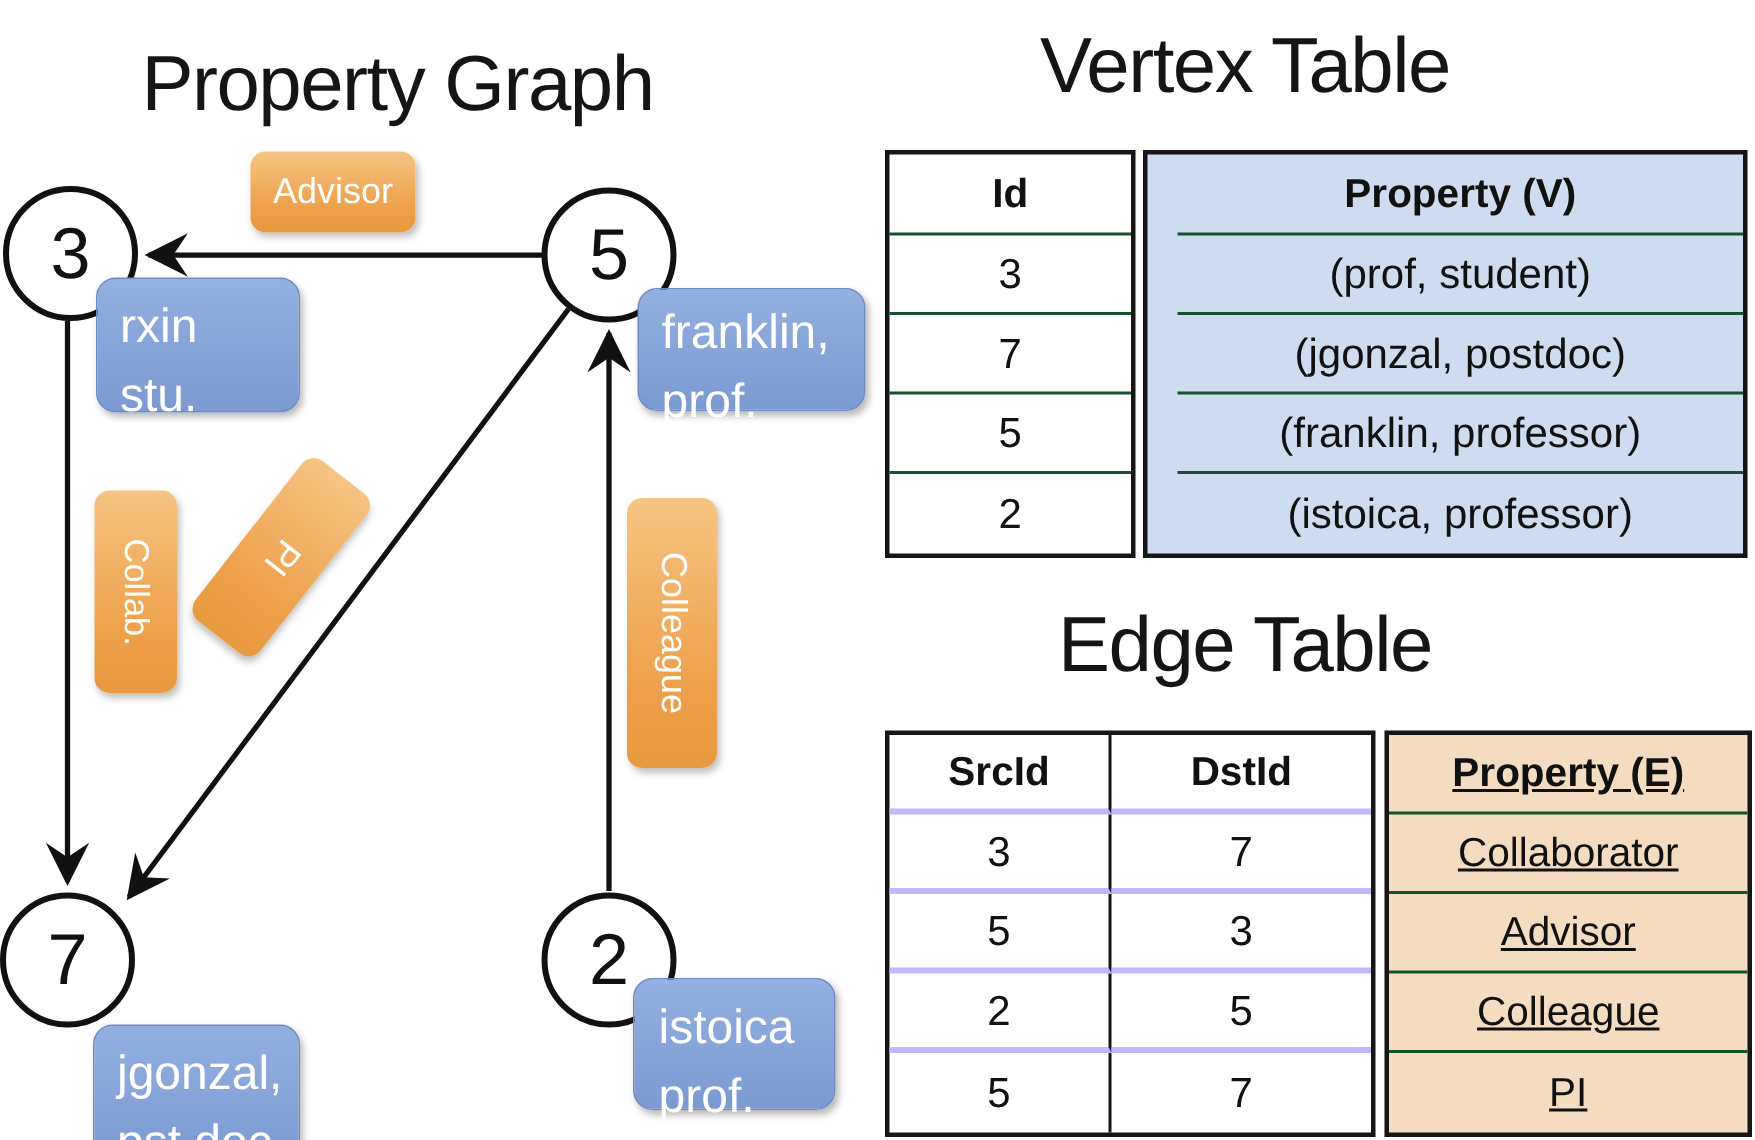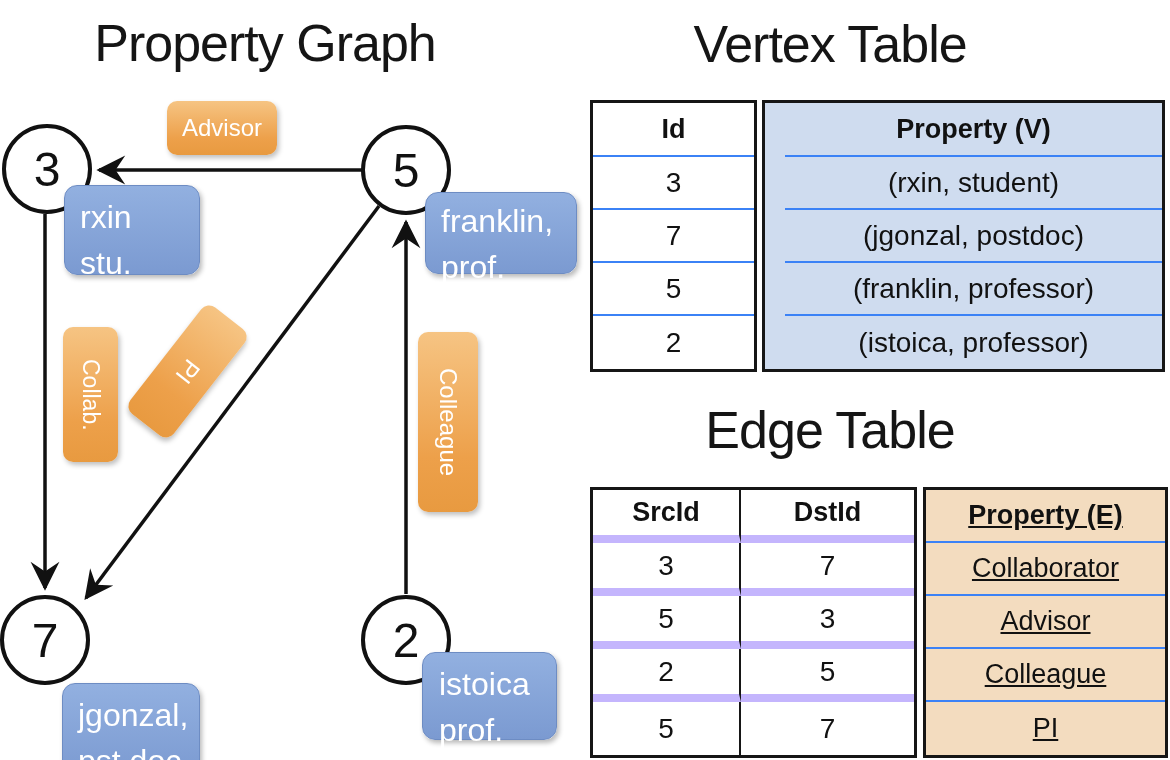--- a/index.html
+++ b/index.html
@@ -30,39 +30,39 @@
   .vlabel{
     position:absolute;z-index:4;border-radius:13px;box-sizing:border-box;
     background:linear-gradient(180deg,#92b0e0 0%,#7b9ad1 100%);
     border:1px solid #6d8cc3;
     box-shadow:2px 3px 5px rgba(0,0,0,0.28);
     color:#fff;font-size:32px;line-height:1.45;padding:8px 0 0 15px;
   }
   .vlabel span{display:block;}
   
   .tbox{position:absolute;box-sizing:border-box;border:3px solid #161616;background:#fff;}
-  .trow{box-sizing:border-box;border-bottom:2px solid #3b82f6;
+  .trow{box-sizing:border-box;border-bottom:2px solid #14532d;
     display:flex;align-items:center;justify-content:center;
     font-size:28px;white-space:nowrap;}
   .trow:last-child{border-bottom:none;}
   .trow.head{font-weight:700;font-size:27px;}
   .grid2{display:grid;grid-template-columns:148px 1fr;}
-  .gcell{box-sizing:border-box;border-bottom:8px solid #c4b5fd;
+  .gcell{box-sizing:border-box;border-bottom:4px solid #c4b5fd;
     display:flex;align-items:center;justify-content:center;
     font-size:28px;}
   .gcell.c1{border-right:2px solid #161616;}
   .gcell.head{font-weight:700;font-size:27px;}
   .gcell.r5{border-bottom:none;}
 </style>
 </head>
 <body>
 
 <div id="stage">
 
-  <div class="title" style="left:35px;top:13px;width:460px;">Property Graph</div>
+  <div class="title" style="left:35px;top:26px;width:460px;">Property Graph</div>
 
   <svg id="edges" width="560" height="760" viewBox="0 0 560 760">
     <defs>
       <marker id="arrow" viewBox="0 0 12 12" refX="10.5" refY="6" markerWidth="9" markerHeight="9" orient="auto">
         <path d="M0.5,0.5 L11.5,6 L0.5,11.5 L4.2,6 Z" fill="#111"></path>
       </marker>
     </defs>
     <line x1="362" y1="170" x2="99" y2="170" stroke="#111" stroke-width="3.5" marker-end="url(#arrow)"></line>
     <line x1="45" y1="214" x2="45" y2="588" stroke="#111" stroke-width="3.5" marker-end="url(#arrow)"></line>
     <line x1="379" y1="206" x2="86" y2="598" stroke="#111" stroke-width="3.5" marker-end="url(#arrow)"></line>
@@ -109,21 +109,21 @@
   <div class="tbox" style="left:590px;top:100px;width:167px;height:272px;">
     <div class="trow head" style="height:54px;">Id</div>
     <div class="trow" style="height:53px;">3</div>
     <div class="trow" style="height:53px;">7</div>
     <div class="trow" style="height:53px;">5</div>
     <div class="trow" style="height:53px;">2</div>
   </div>
 
   <div class="tbox" style="left:762px;top:100px;width:403px;height:272px;background:#CFDCEF;padding-left:20px;">
     <div class="trow head" style="height:54px;">Property (V)</div>
-    <div class="trow" style="height:53px;">(rxin, student)</div>
+    <div class="trow" style="height:53px;">(prof, student)</div>
     <div class="trow" style="height:53px;">(jgonzal, postdoc)</div>
     <div class="trow" style="height:53px;">(franklin, professor)</div>
     <div class="trow" style="height:53px;">(istoica, professor)</div>
   </div>
 
   <div class="title" style="left:590px;top:400px;width:480px;">Edge Table</div>
 
   <div class="tbox grid2" style="left:590px;top:487px;width:327px;height:271px;">
     <div class="gcell c1 head" style="height:53px;">SrcId</div>
     <div class="gcell head" style="height:53px;">DstId</div>

